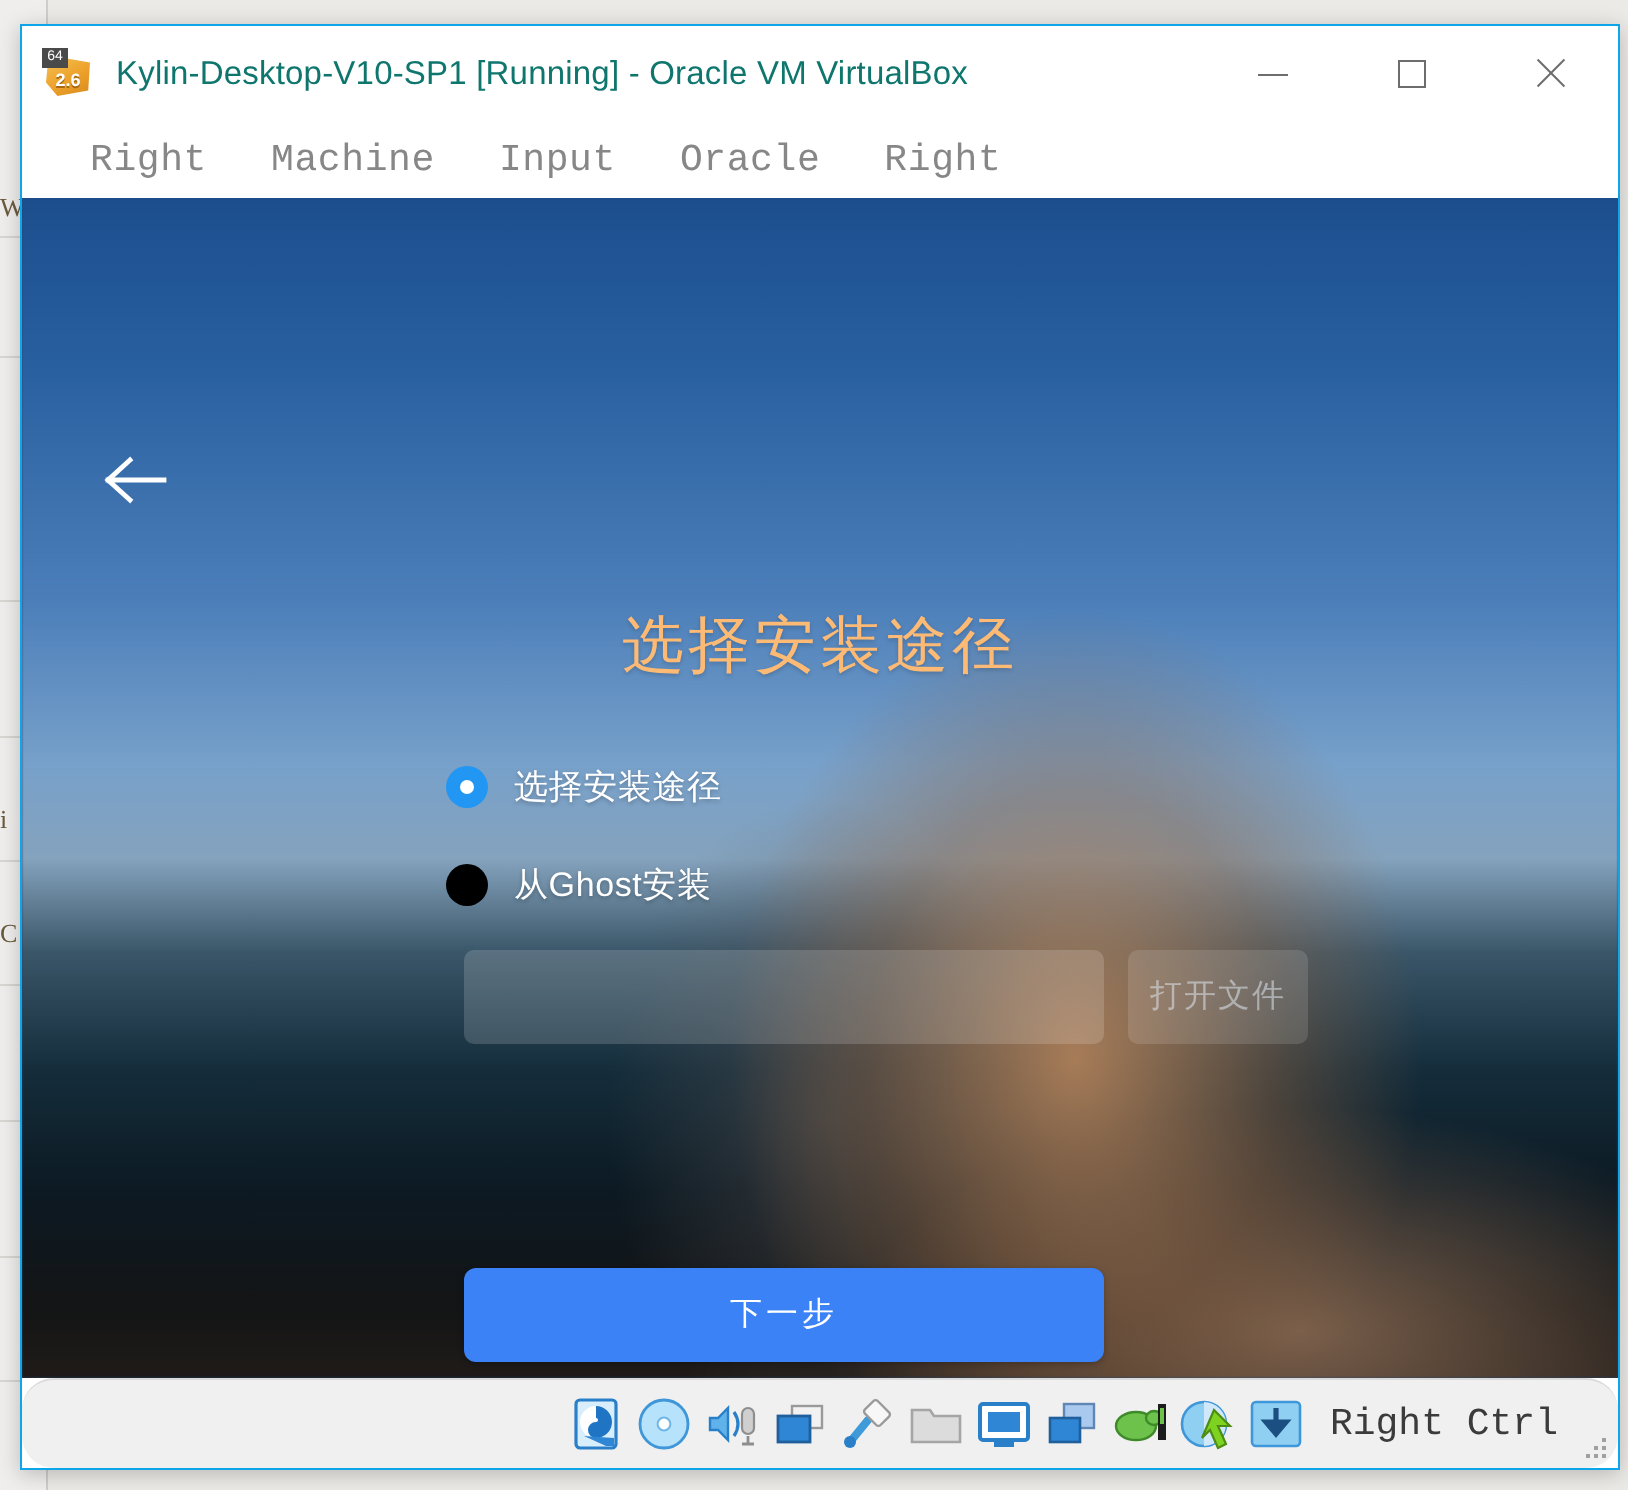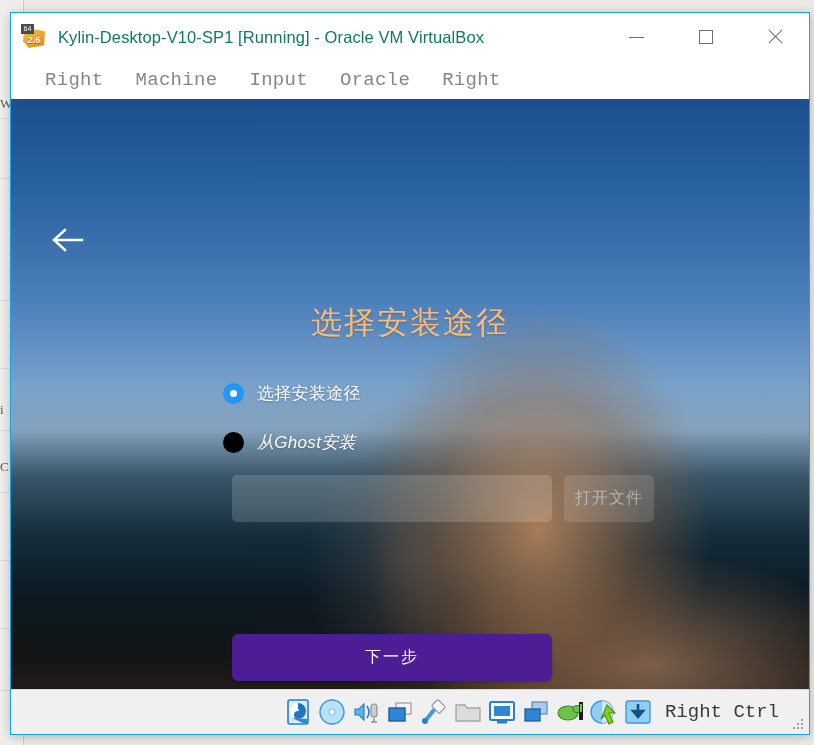--- a/index.html
+++ b/index.html
@@ -148,21 +148,21 @@
     text-align: center; color: #fdba74;
     font-size: 31px; font-weight: 400; letter-spacing: 2px;
     text-shadow: 0 1px 2px rgba(0,0,0,.18);
   }
 
   .radio-row {
     position: absolute; left: 212px; display: flex; align-items: center;
     cursor: pointer;
   }
   .radio-row.r1 { top: 283px; }
-  .radio-row.r2 { top: 332px; font-style: italic; }
+  .radio-row.r2 { top: 332px; }
   .radio-outer {
     width: 21px; height: 21px; border-radius: 50%;
     display: flex; align-items: center; justify-content: center;
     flex: 0 0 21px;
   }
   .radio-outer.on  { background: #2196f3; }
   .radio-outer.off { background: #000000; }
   .radio-dot {
     width: 7px; height: 7px; border-radius: 50%; background: #ffffff;
   }
@@ -201,21 +201,21 @@
     font-family: "Liberation Sans", sans-serif;
     box-shadow: 0 1px 3px rgba(0,0,0,.25);
   }
 
   
   #statusbar {
     height: 45px; flex: 0 0 45px;
     background: #f0f0f0;
     border-top: 1px solid #dadada;
     display: flex; align-items: center; justify-content: flex-end;
-    padding-right: 6px; position: relative;
+    padding-right: 6px; position: relative; border-radius: 16px;
   }
   .sb-icon {
     width: 30px; height: 30px; margin: 0 2px; position: relative;
     flex: 0 0 30px;
   }
   #host-key {
     font-family: "Liberation Mono", monospace;
     font-size: 19px; color: #3b3b3b; margin-left: 10px; margin-right: 24px;
     white-space: nowrap;
   }
@@ -299,21 +299,21 @@
         <div class="radio-row r2">
           <div class="radio-outer off" style="background: rgb(0, 0, 0);"></div>
           <div class="radio-label">从Ghost安装</div>
         </div>
 
         <div id="path-row">
           <input id="path-input" type="text" placeholder="" style="">
           <button id="open-file-btn">打开文件</button>
         </div>
 
-        <button id="next-btn" style="background: #4c1d95;">下一步</button>
+        <button id="next-btn" style="background: #3b82f6;">下一步</button>
 
       </div>
     </div>
 
     <div id="statusbar">
 
       <div class="sb-icon">
         <svg width="30" height="30" viewBox="0 0 30 30">
           <rect x="5" y="3" width="20" height="24" rx="2" fill="#d8eefc" stroke="#2a7fc9" stroke-width="1.6"></rect>
           <circle cx="15" cy="14" r="8" fill="#ffffff"></circle>

